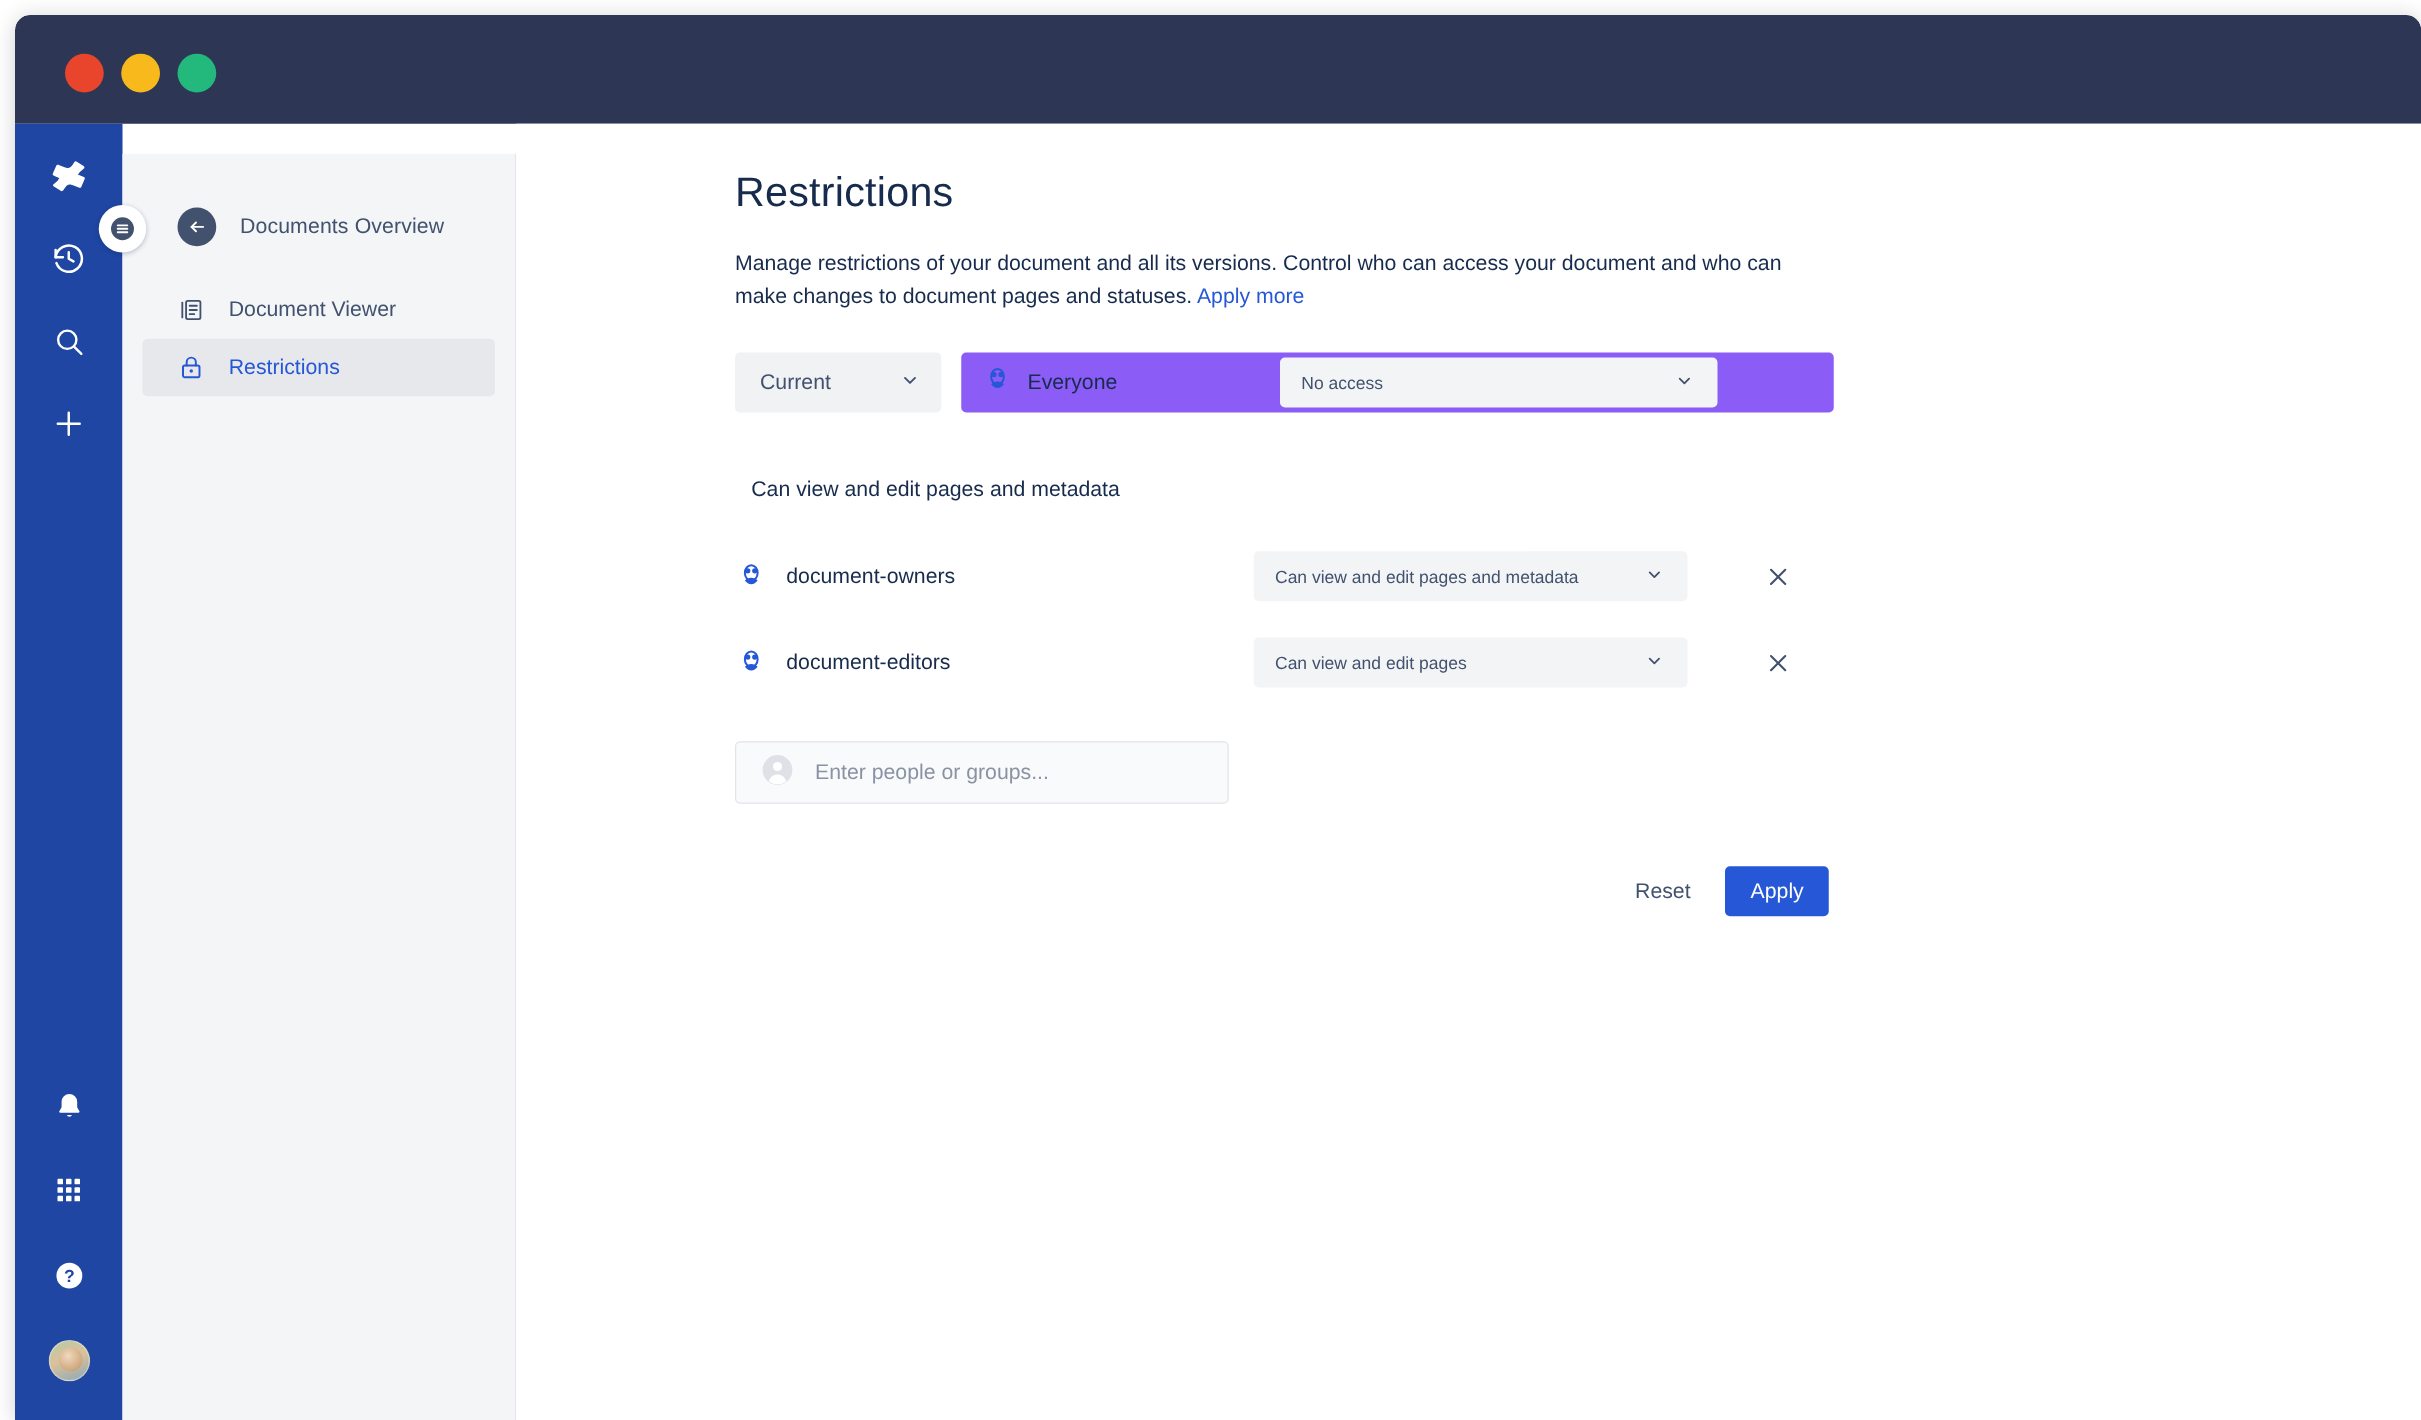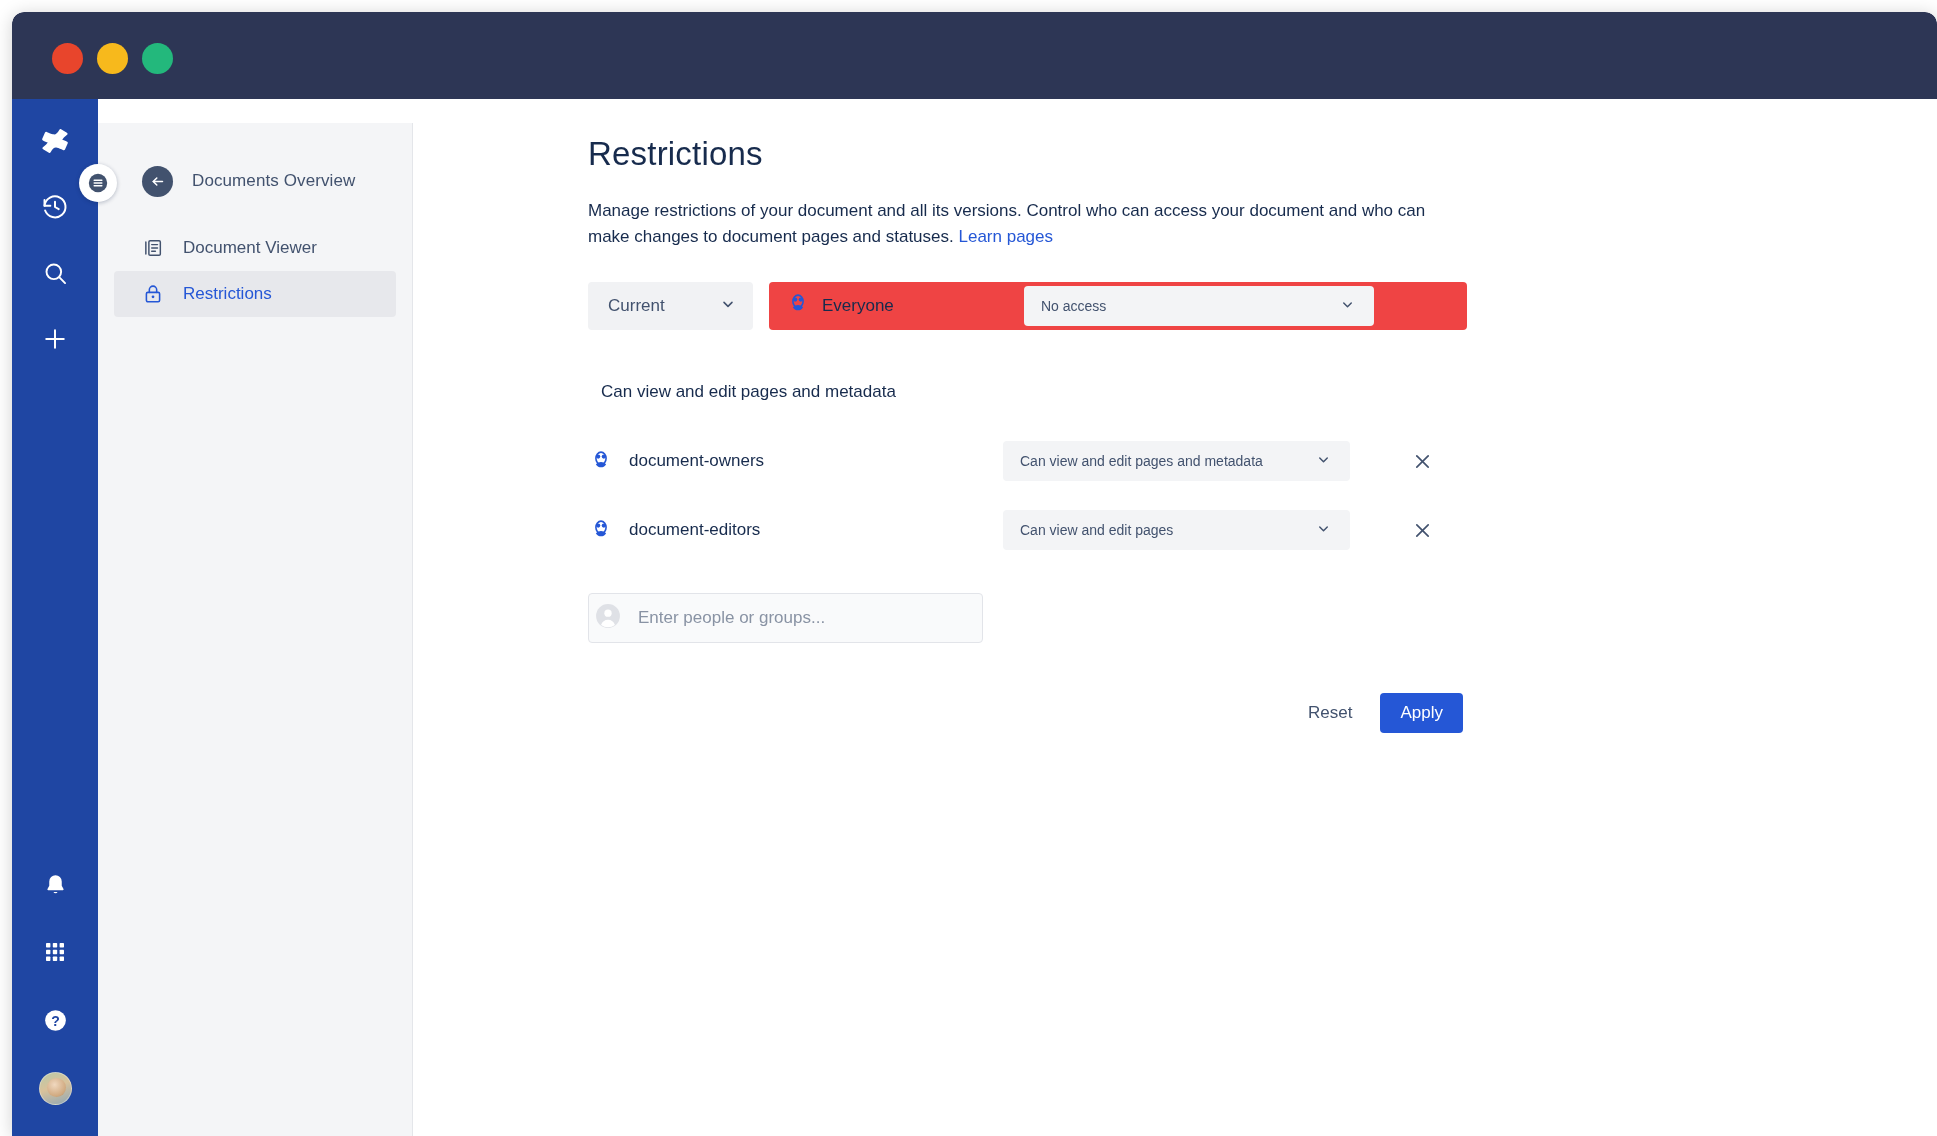--- a/index.html
+++ b/index.html
@@ -127,21 +127,21 @@
   #version-select {
     width: 165px; height: 48px;
     background: #f1f2f4; border-radius: 4px;
     display: flex; align-items: center; justify-content: space-between;
     padding: 0 17px 0 20px;
     font-size: 17px; color: #42526e; cursor: pointer;
   }
   #everyone-block {
     margin-left: 16px;
     width: 698px; height: 48px;
-    background: #ef4444; border-radius: 4px;
+    background: #8b5cf6; border-radius: 4px;
     display: flex; align-items: center;
     padding-left: 17px;
     text-align: right;
   }
   #everyone-label {
     display: flex; align-items: center; gap: 12px;
     font-size: 17px; color: #172b4d; width: 238px;
   }
   .access-select {
     height: 40px; background: #f3f4f6; border-radius: 4px;
@@ -179,21 +179,21 @@
     display: flex; align-items: center; justify-content: center;
     cursor: pointer; color: #42526e;
   }
 
   
   #add-field {
     width: 395px; height: 50px;
     background: #f9fafb;
     border: 1px solid #e2e4e9; border-radius: 4px;
     display: flex; align-items: center; gap: 17px;
-    padding-left: 6px; margin-top: 35px;
+    padding-left: 20px; margin-top: 35px;
     cursor: text;
   }
   #add-field-placeholder { font-size: 17px; color: #8993a4; }
 
   
   #actions {
     display: flex; justify-content: flex-end; gap: 8px;
     width: 875px; margin-top: 50px;
   }
   #reset-button {
@@ -325,21 +325,21 @@
         <span>Restrictions</span>
       </div>
     </div>
   </div>
 
   <div id="content">
     <div id="page">
 
       <h1 id="page-title">Restrictions</h1>
 
-      <p id="page-desc"><span>Manage restrictions of your document and all its versions. Control who can access your document and who can make changes to document pages and statuses. </span><a href="#">Learn pages</a></p>
+      <p id="page-desc"><span>Manage restrictions of your document and all its versions. Control who can access your document and who can make changes to document pages and statuses. </span><a href="#">Apply more</a></p>
 
       <div class="row" id="access-row">
 
         <div id="version-select">
           <span>Current</span>
           <span>
             <svg width="16" height="16" viewBox="0 0 24 24" fill="none" stroke="#42526e" stroke-width="2.3" stroke-linecap="round" stroke-linejoin="round">
               <polyline points="6 9.5 12 15.5 18 9.5"></polyline>
             </svg>
           </span>

